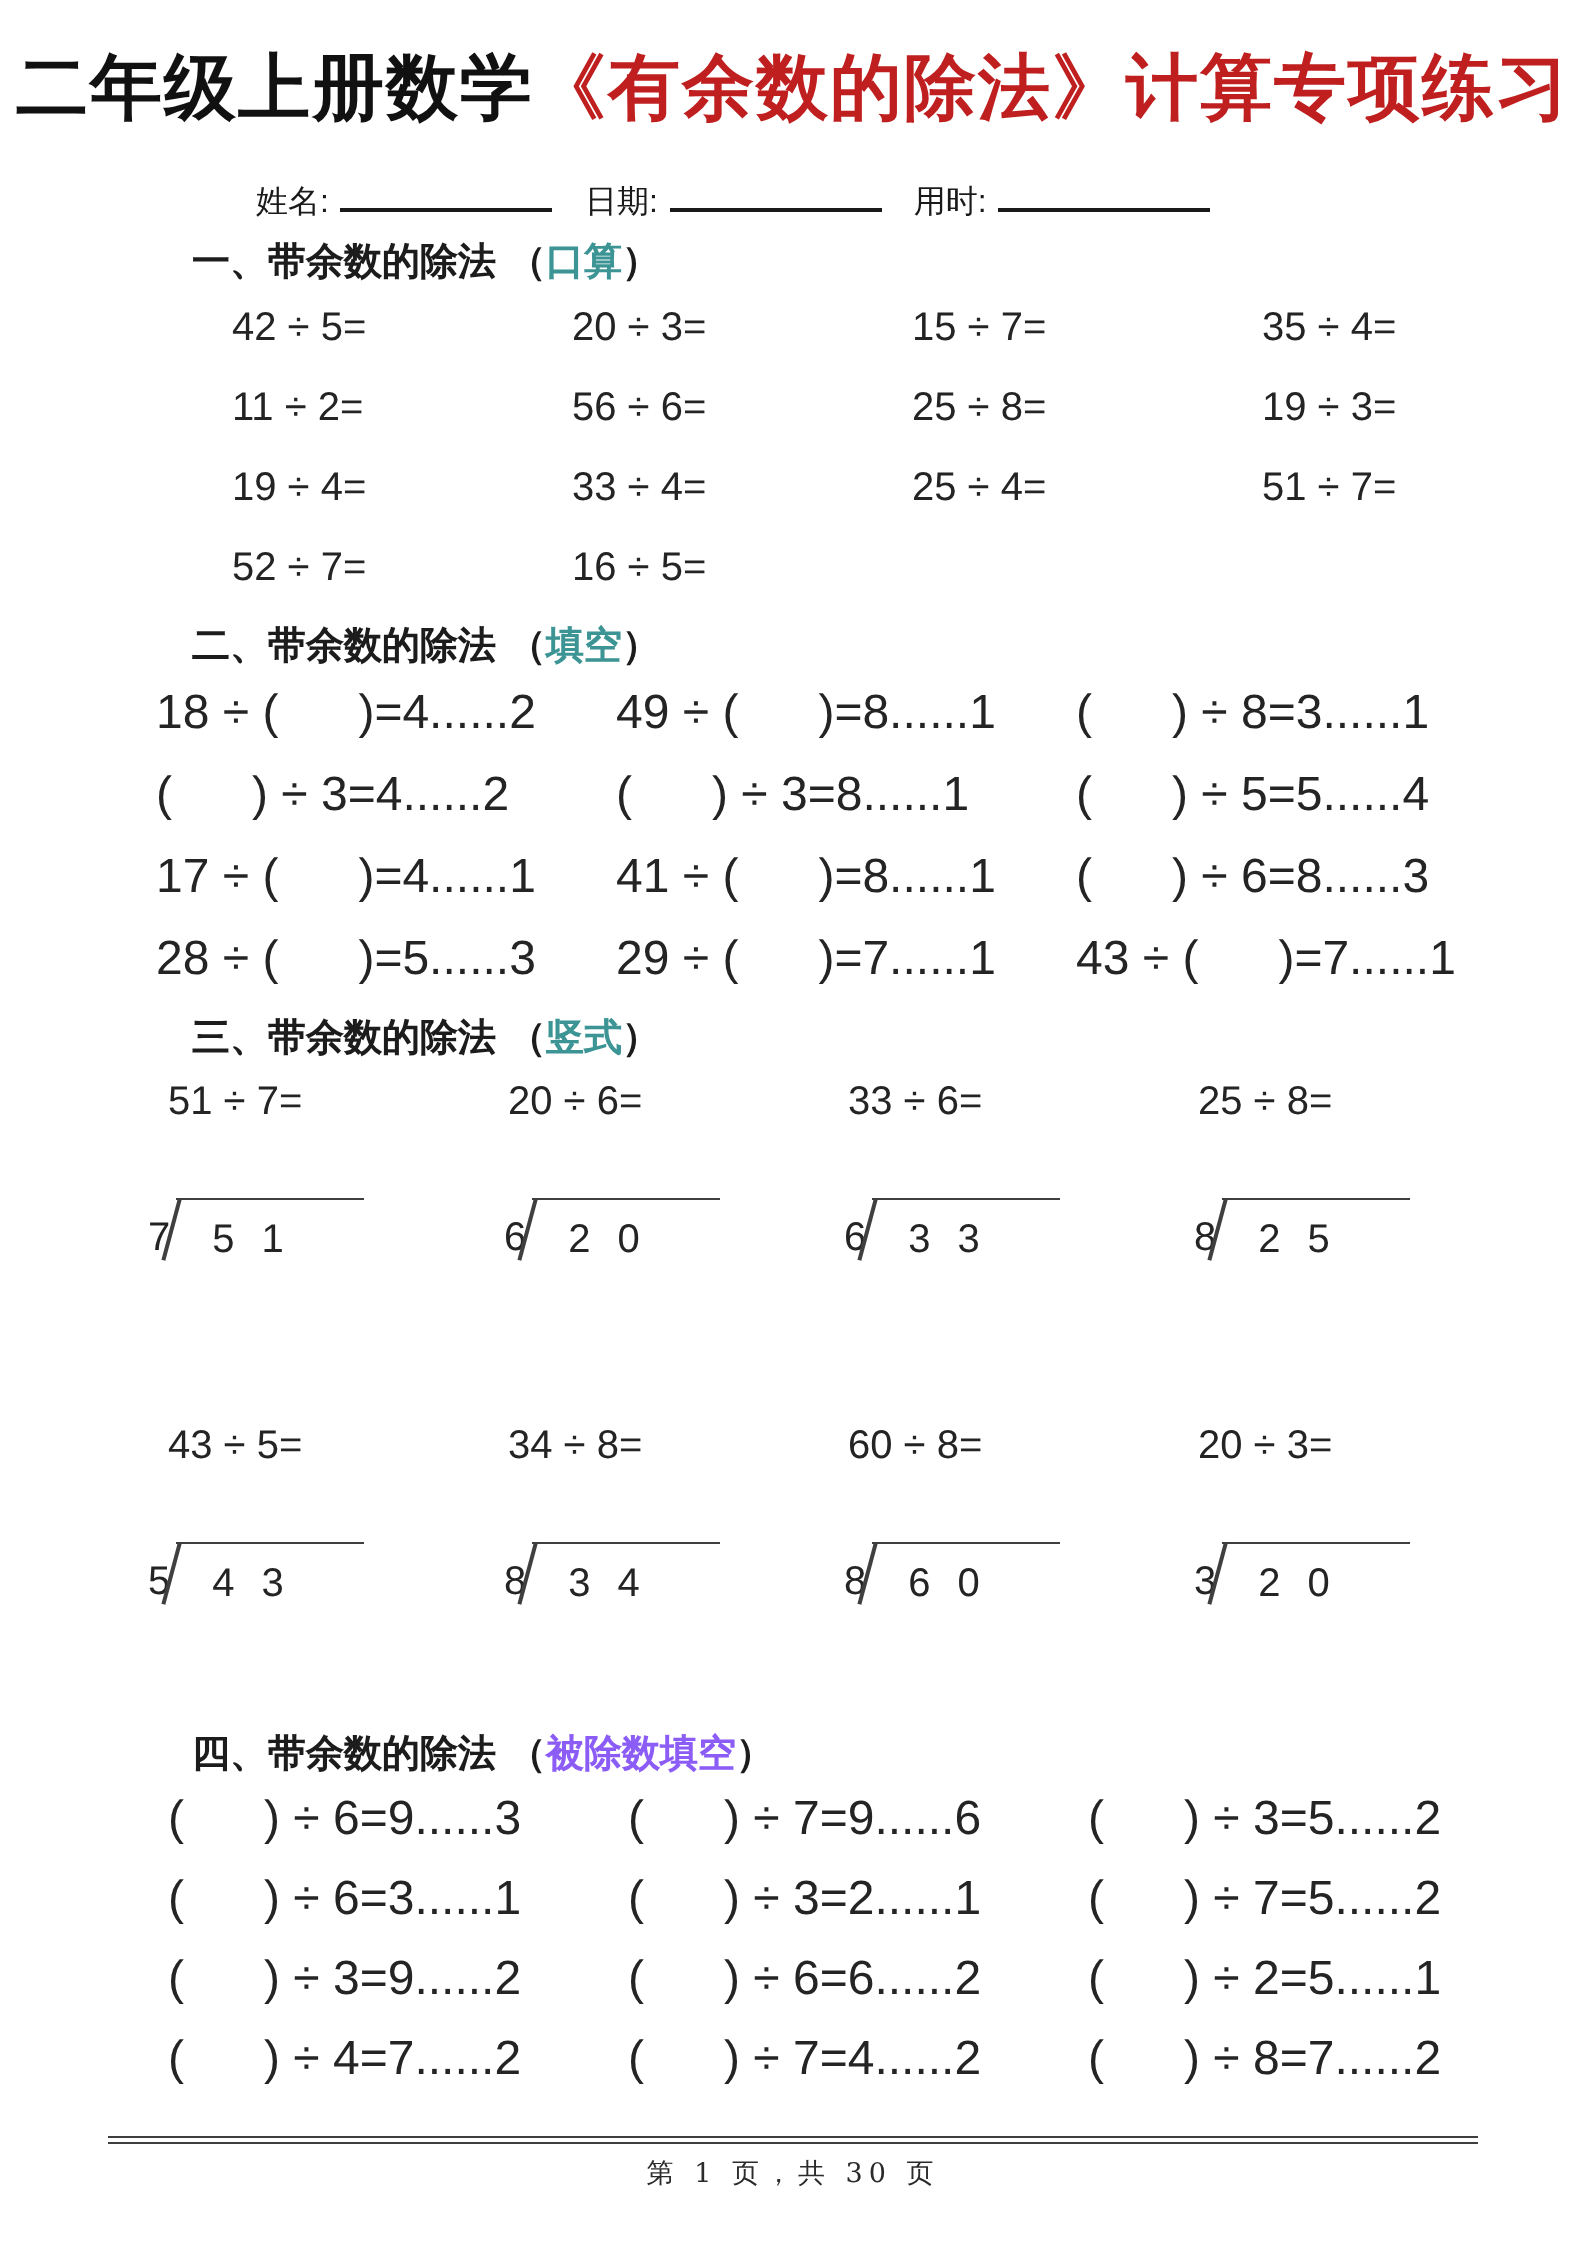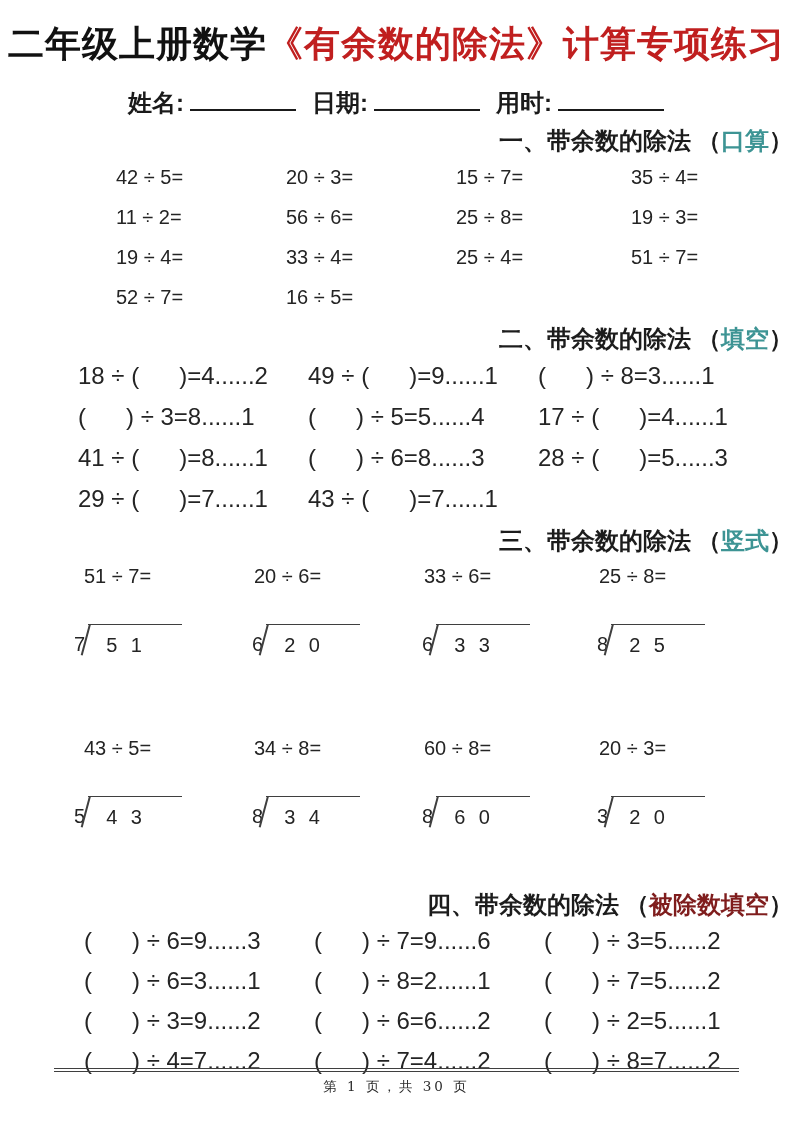--- a/index.html
+++ b/index.html
@@ -19,41 +19,40 @@
     font-weight:bold;
     font-size:36px;
     letter-spacing:1px;
     color:#111;
     white-space:nowrap;
   }
   .title .red { color:#c01f1f; }
   
   .meta {
     margin:18px 0 0 128px;
-    font-size:24px;
-    font-weight:bold;
+    font-size:16px;
+    font-weight:normal;
     color:#1a1a1a;
   }
   .blank {
     display:inline-block;
     width:106px; height:17px;
     border-bottom:2px solid #1a1a1a;
     margin:0 16px 0 6px;
   }
   
   .sec-h {
-    margin:6px 0 0 32px;
-    font-size:24px;
+    margin:6px 0 0 96px;
+    font-size:19px;
     font-weight:bold;
     color:#1c1c1c;
-    text-align:right;
   }
   .sec-h .po { margin-left:6px; }
   .tag-teal { color:#3d9494; }
-  .tag-black { color:#7f1d1d; }
+  .tag-black { color:#8b5cf6; }
   
   .prob { white-space:pre; color:#242424; }
   .grid4 {
     display:grid;
     grid-template-columns:170px 170px 175px 1fr;
     grid-auto-rows:40px;
     align-items:center;
     margin-left:116px;
     font-size:20px;
   }
@@ -143,22 +142,23 @@
     <span class="prob">33 ÷ 4=</span>
     <span class="prob">25 ÷ 4=</span>
     <span class="prob">51 ÷ 7=</span>
     <span class="prob">52 ÷ 7=</span>
     <span class="prob">16 ÷ 5=</span>
   </div>
 
   <div class="sec-h"><span>二、</span><span>带余数的除法</span><span class="po">（</span><span class="tag-teal">填空</span><span>）</span></div>
   <div class="grid3">
     <span class="prob">18 ÷ (      )=4......2</span>
-    <span class="prob">49 ÷ (      )=9......1</span>
+    <span class="prob">49 ÷ (      )=8......1</span>
     <span class="prob">(      ) ÷ 8=3......1</span>
+    <span class="prob">(      ) ÷ 3=4......2</span>
     <span class="prob">(      ) ÷ 3=8......1</span>
     <span class="prob">(      ) ÷ 5=5......4</span>
     <span class="prob">17 ÷ (      )=4......1</span>
     <span class="prob">41 ÷ (      )=8......1</span>
     <span class="prob">(      ) ÷ 6=8......3</span>
     <span class="prob">28 ÷ (      )=5......3</span>
     <span class="prob">29 ÷ (      )=7......1</span>
     <span class="prob">43 ÷ (      )=7......1</span>
   </div>
 
@@ -215,21 +215,21 @@
       </span>
   </div>
   <div class="sp56"></div>
 
   <div class="sec-h"><span>四、</span><span>带余数的除法</span><span class="po">（</span><span class="tag-black">被除数填空</span><span>）</span></div>
   <div class="grid3 grid3b">
     <span class="prob">(      ) ÷ 6=9......3</span>
     <span class="prob">(      ) ÷ 7=9......6</span>
     <span class="prob">(      ) ÷ 3=5......2</span>
     <span class="prob">(      ) ÷ 6=3......1</span>
-    <span class="prob">(      ) ÷ 8=2......1</span>
+    <span class="prob">(      ) ÷ 3=2......1</span>
     <span class="prob">(      ) ÷ 7=5......2</span>
     <span class="prob">(      ) ÷ 3=9......2</span>
     <span class="prob">(      ) ÷ 6=6......2</span>
     <span class="prob">(      ) ÷ 2=5......1</span>
     <span class="prob">(      ) ÷ 4=7......2</span>
     <span class="prob">(      ) ÷ 7=4......2</span>
     <span class="prob">(      ) ÷ 8=7......2</span>
   </div>
 
   <div class="footer">

